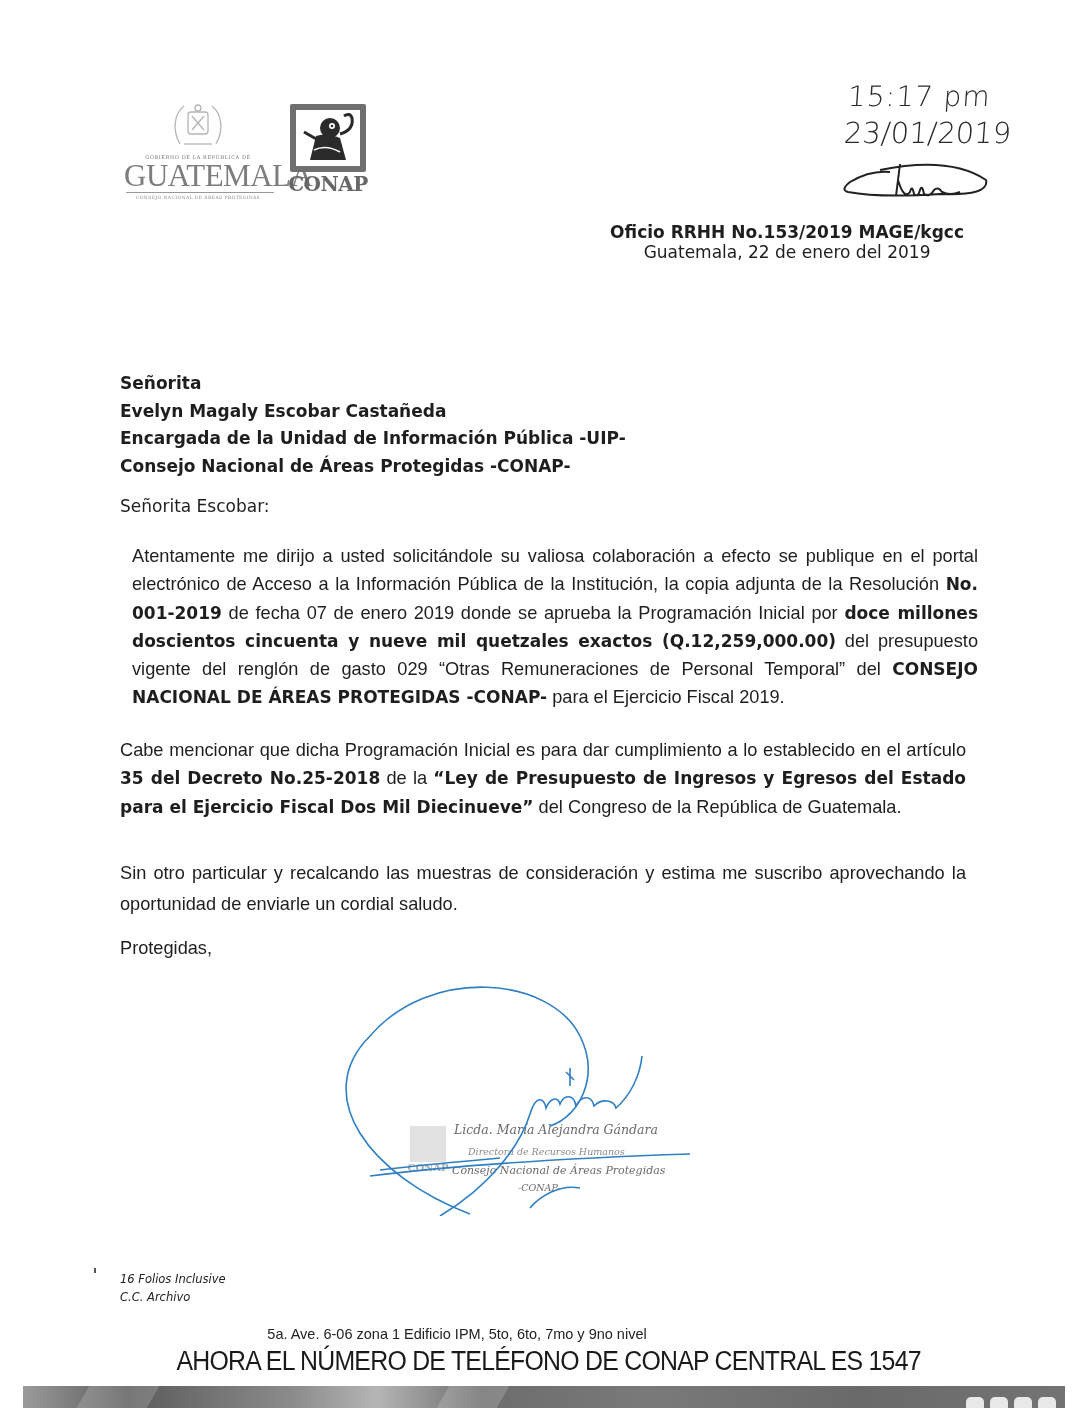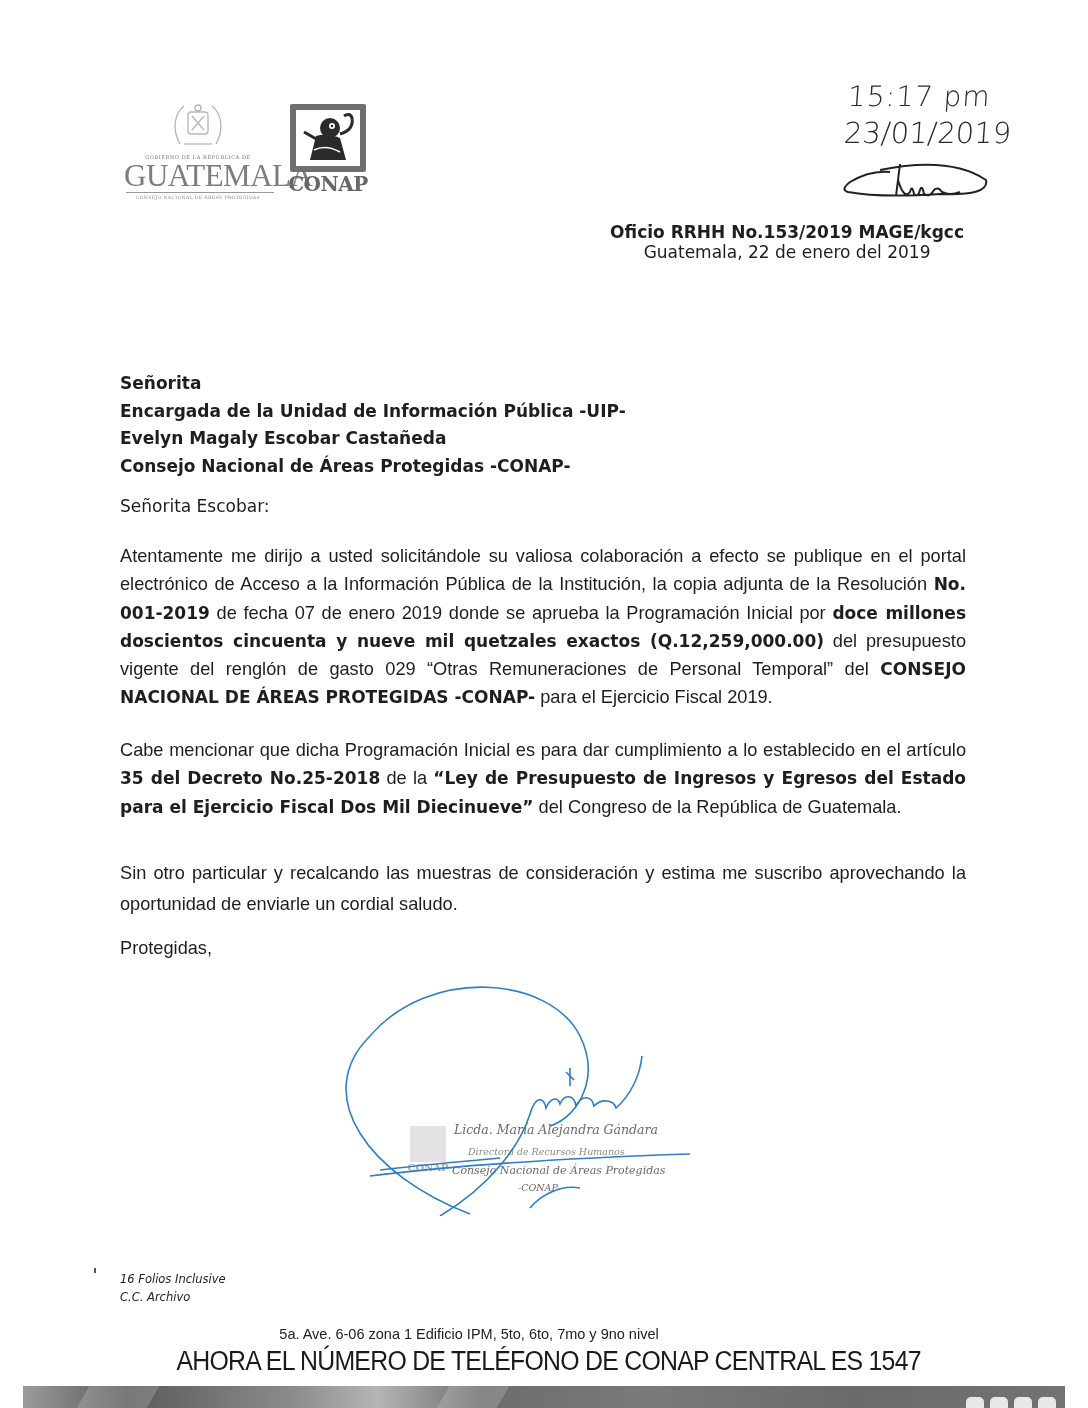--- a/index.html
+++ b/index.html
@@ -33,21 +33,21 @@
   #ref-date { font-family: "DejaVu Sans", sans-serif; font-size: 17px; color: #1e1e1e; }
 
   
   #recipient { left: 120px; top: 330px; margin-top: 40px; }
   #recipient div { font-weight: bold; font-size: 17px; line-height: 27.5px; color: #1e1e1e; }
 
   #salutation { left: 120px; top: 496px; font-size: 17px; color: #1e1e1e; }
 
   .para { position: absolute; left: 120px; width: 846px; font-family: "Liberation Sans", sans-serif; font-size: 18.2px; line-height: 28.3px; text-align: justify; color: #1e1e1e; }
   .para b { font-family: "DejaVu Sans", sans-serif; font-size: 17px; }
-  #para1 { top: 542px; }
+  #para1 { top: 542px; margin-left: 12px; }
   #para2 { top: 736px; }
   #para3 { top: 858px; line-height: 31px; }
   #closing { top: 934px; width: auto; }
 
   
   #signature { left: 330px; top: 976px; width: 400px; height: 240px; }
   #sig-stamp-logo { position: absolute; left: 76px; top: 150px; width: 44px; height: 52px; }
   #sig-stamp-logo .box { position: absolute; left: 4px; top: 0; width: 36px; height: 36px; background: #e2e2e2; }
   #sig-stamp-logo .word { position: absolute; left: 0; top: 36px; width: 44px; text-align: center; font-family: "DejaVu Serif", serif; font-weight: bold; font-size: 10px; color: #aaa; }
   .sig-line { position: absolute; font-family: "DejaVu Serif", serif; font-style: italic; color: #6a6a6a; white-space: nowrap; }
@@ -55,21 +55,21 @@
   #sig-title { left: 138px; top: 170px; font-size: 9.5px; color: #8a8a8a; }
   #sig-org { left: 122px; top: 188px; font-size: 11px; }
   #sig-acr { left: 188px; top: 206px; font-size: 9.5px; }
   #sig-scribble { position: absolute; left: 0; top: 0; width: 400px; height: 240px; }
 
   
   #footnotes { left: 120px; top: 1270px; font-size: 11.5px; line-height: 18px; color: #222; font-style: italic; }
   #tick-mark { left: 94px; top: 1268px; width: 2px; height: 5px; background: #555; }
 
   
-  #footer-address { left: 12px; width: 892px; top: 1326px; text-align: center; font-family: "Liberation Sans", sans-serif; font-size: 14.5px; color: #222; padding-left: 22px; box-sizing: border-box; }
+  #footer-address { left: 0; width: 892px; top: 1326px; text-align: center; font-family: "Liberation Sans", sans-serif; font-size: 14.5px; color: #222; padding-left: 22px; box-sizing: border-box; }
   #footer-phone { left: 0; width: 1088px; top: 1346px; text-align: center; font-family: "Liberation Sans", sans-serif; font-size: 27px; color: #1a1a1a; letter-spacing: -0.8px; transform: scaleX(0.92); padding-left: 10px; box-sizing: border-box; }
   #footer-band { left: 23px; top: 1386px; width: 1042px; height: 22px; background: linear-gradient(90deg, #9b9b9b 0%, #5a5a5a 10%, #8c8c8c 26%, #b5b5b5 34%, #6c6c6c 44%, #7a7a7a 60%, #6a6a6a 80%, #737373 100%); overflow: hidden; }
   #footer-band .facet { position: absolute; top: 0; height: 22px; background: rgba(255,255,255,0.18); transform: skewX(-30deg); }
   .social-icon { position: absolute; top: 1397px; width: 18px; height: 14px; background: #e8e8e8; border-radius: 5px 5px 0 0; }
 </style>
 </head>
 <body>
 
 <div id="gt-logo" class="abs">
   <svg id="gt-emblem" viewBox="0 0 56 50">
@@ -115,22 +115,22 @@
   </svg>
 </div>
 
 <div id="ref-block" class="abs">
   <div id="ref-number">Oficio RRHH No.153/2019 MAGE/kgcc</div>
   <div id="ref-date">Guatemala, 22 de enero del 2019</div>
 </div>
 
 <div id="recipient" class="abs">
   <div>Señorita</div>
+  <div>Evelyn Magaly Escobar Castañeda</div>
   <div>Encargada de la Unidad de Información Pública -UIP-</div>
-  <div>Evelyn Magaly Escobar Castañeda</div>
   <div>Consejo Nacional de Áreas Protegidas -CONAP-</div>
 </div>
 
 <div id="salutation" class="abs">Señorita Escobar:</div>
 
 <div id="para1" class="para"><span>Atentamente me dirijo a usted solicitándole su valiosa colaboración a efecto se publique en el portal electrónico de Acceso a la Información Pública de la Institución, la copia adjunta de  la Resolución </span><b>No. 001-2019</b><span> de fecha 07 de enero 2019 donde se aprueba la  Programación Inicial por </span><b>doce millones doscientos cincuenta y nueve mil quetzales exactos (Q.12,259,000.00)</b><span> del presupuesto vigente del renglón de gasto 029 “Otras Remuneraciones de Personal Temporal” del </span><b>CONSEJO NACIONAL DE ÁREAS PROTEGIDAS -CONAP-</b><span> para el Ejercicio Fiscal 2019.</span></div>
 
 <div id="para2" class="para"><span>Cabe mencionar que dicha Programación Inicial es para dar cumplimiento a lo establecido en el artículo </span><b>35 del Decreto No.25-2018</b><span> de la </span><b>“Ley de Presupuesto de Ingresos y Egresos del Estado para el Ejercicio Fiscal Dos Mil Diecinueve”</b><span> del Congreso de la República de Guatemala.</span></div>
 
 <div id="para3" class="para">Sin otro particular y recalcando las muestras de consideración y estima me suscribo  aprovechando la oportunidad de enviarle un cordial saludo.</div>

